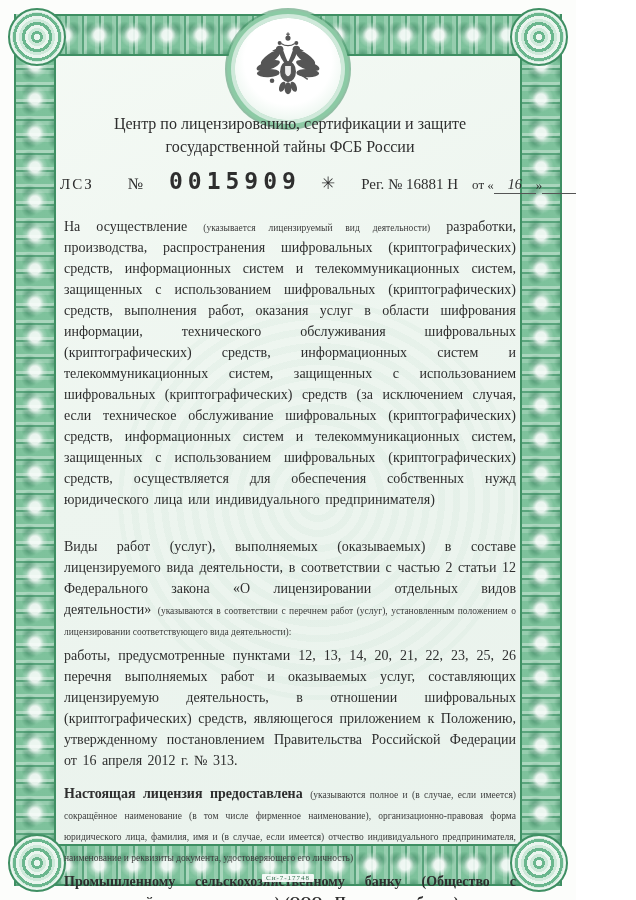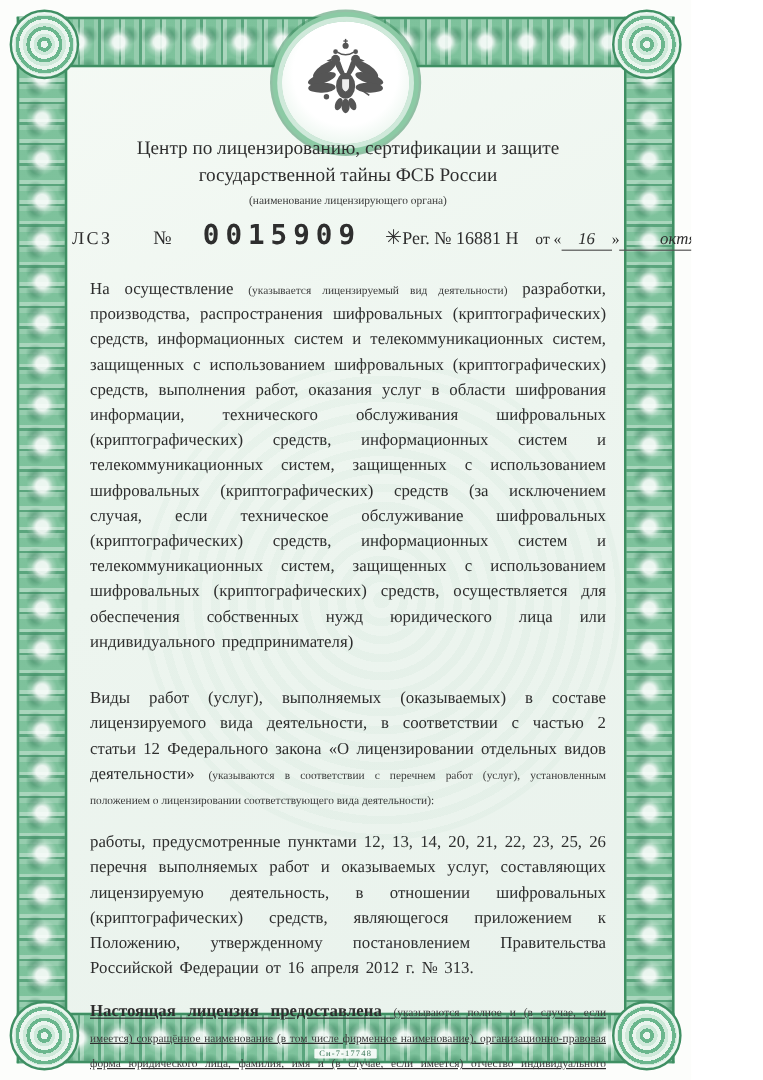--- a/index.html
+++ b/index.html
@@ -71,32 +71,32 @@
     color:#e9e9e9; -webkit-text-stroke:1.6px #3e3e3e;
     text-shadow:2px 2px 0 rgba(70,70,70,.55), -1px -1px 0 rgba(255,255,255,.85);
   }
   .license-line {
     display:flex; align-items:baseline; margin-top:10px; white-space:nowrap;
   }
   .series { font-size:15px; letter-spacing:2px; }
   .numsign { font-size:16px; margin-left:34px; }
   .number { font-family:"DejaVu Sans Mono",monospace; font-weight:700; font-size:23px; letter-spacing:5px; margin-left:26px; }
   .asterisk { font-size:17px; margin-left:20px; color:#333; }
-  .reg { font-size:15px; }
+  .reg { font-size:15px; margin-left:26px; }
   .from-group { font-size:13px; margin-left:14px; display:flex; align-items:baseline; }
   .blank { display:inline-block; border-bottom:1px solid #555; text-align:center;font-style:italic; }
   .blank-day { width:42px; font-size:14px; }
   .blank-month { width:118px; font-size:14px; }
-  .body-text { font-size:14px; line-height:1.5; text-align:justify; margin:15px; word-spacing:2px; }
+  .body-text { font-size:14px; line-height:1.5; text-align:justify; margin:4px; word-spacing:2px; }
   .note { font-size:9.5px; color:#3c3c3c; word-spacing:0; }
   .bold { font-weight:700; }
   .sec-activity { margin-top:22px; }
   .sec-works-lead { margin-top:26px; }
   .sec-works-text { margin-top:2px; }
-  .sec-grantee-lead { margin-top:12px;text-decoration:underline; }
+  .sec-grantee-lead { margin-top:12px; }
   .sec-grantee-text { margin-top:2px; }
   .print-code {
     position:absolute; bottom:18px; left:50%; transform:translateX(-50%);
     font-size:7px; letter-spacing:1px; color:#2f6e4c;
     background:rgba(255,255,255,.9); padding:0 4px; border-radius:1px;
   }
 </style>
 </head>
 <body>
 
@@ -142,21 +142,20 @@
           <circle cx="29" cy="68" r="3"></circle>
           <rect x="66" y="62" width="11" height="1.8" transform="rotate(35 71 63)"></rect>
           <path d="M45.5 48 h9 v8.5 q0 4.5 -4.5 6.5 q-4.5 -2 -4.5 -6.5 Z" fill="#ececec" stroke="#555555" stroke-width="1.4"></path>
         </g>
       </svg>
     </span>
   </div>
 
   <div class="content">
     <div class="org-name">Центр по лицензированию, сертификации и защите государственной тайны ФСБ России</div>
-    <div class="org-caption note">(наименование лицензирующего органа)</div>
 
     <div class="license-line">
       <span class="series">ЛСЗ</span>
       <span class="numsign">№</span>
       <span class="number">0015909</span>
       <span class="asterisk">✳</span>
       <span class="reg">Рег. № 16881 Н</span>
       <span class="from-group">
         <span>от «</span>
         <span class="blank blank-day">16</span>

